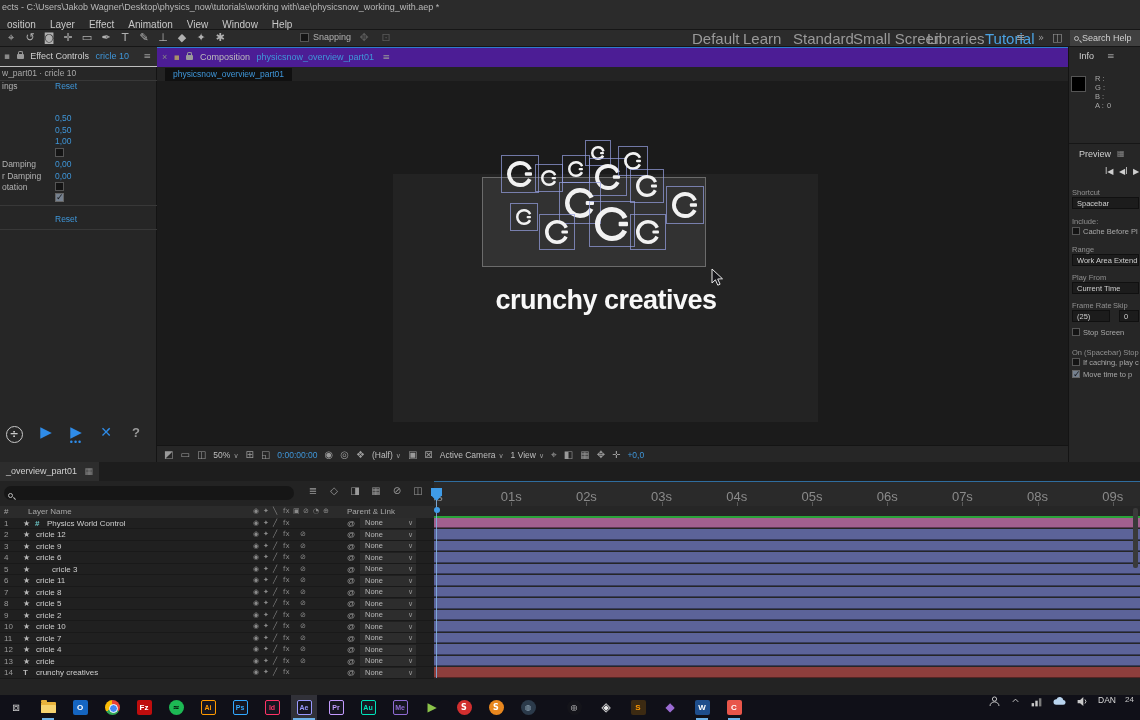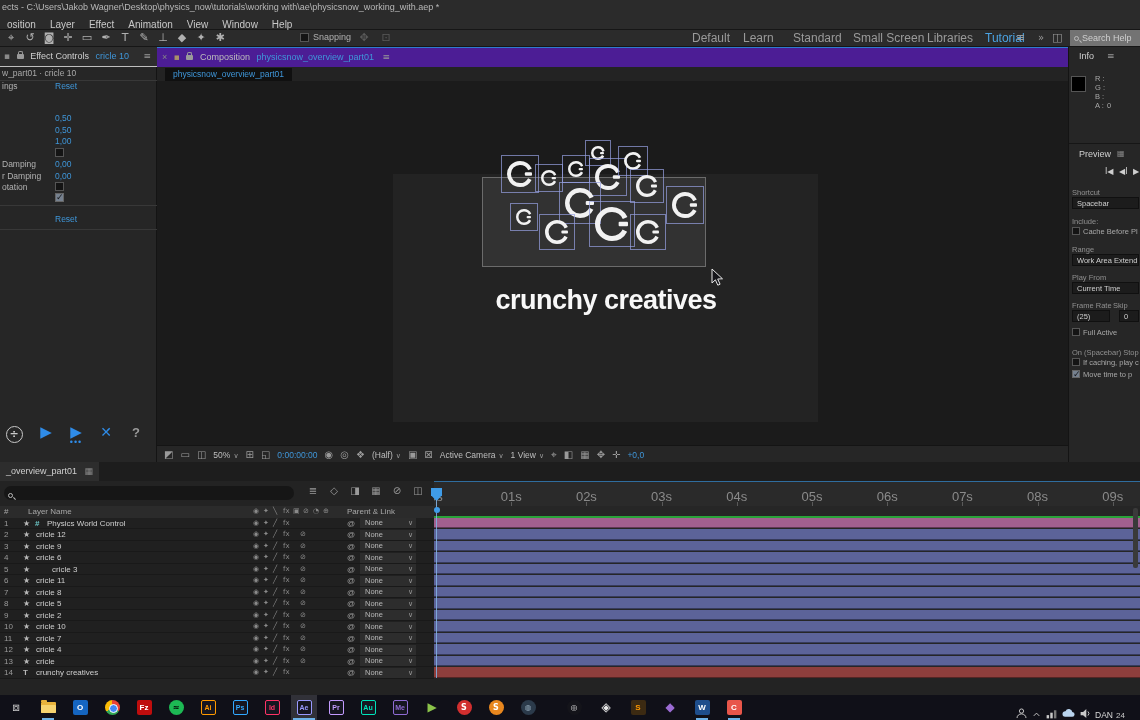--- a/index.html
+++ b/index.html
@@ -12,26 +12,26 @@
   #titlebar{position:absolute;left:0;top:0;width:1140px;height:14px;background:#2b2b2b;
     font-size:9px;line-height:14px;color:#b8b8b8;padding-left:2px;white-space:nowrap}
   #menubar{position:absolute;left:0;top:14px;width:1140px;height:16px;background:#2b2b2b;
     border-bottom:1px solid #161616}
   .menu-item{display:inline-block;font-size:10px;line-height:15px;color:#c8c8c8;padding:0 7px;cursor:default}
   #toolbar{position:absolute;left:0;top:30px;width:1140px;height:17px;background:#2b2b2b;border-bottom:1px solid #161616}
   .tool{position:absolute;top:0;font-size:11px;line-height:16px;color:#b0b0b0;width:18px;text-align:center}
   .tool.dim{color:#5a5a5a}
   #snapping{position:absolute;left:300px;top:2px;height:13px;font-size:9px;color:#b0b0b0}
   #snapping .cb{vertical-align:middle;margin-right:4px}
-  .ws{position:absolute;top:0;font-size:12px;line-height:17px;color:#9a9a9a}
+  .ws{position:absolute;top:0;font-size:15px;line-height:17px;color:#9a9a9a}
   .ws.active{color:#4ba3e3}
   #ws-menu-icon{position:absolute;left:1016px;top:0;font-size:11px;line-height:16px;color:#999}
   #ws-overflow-icon{position:absolute;left:1038px;top:0;font-size:10px;line-height:16px;color:#999}
   #panel-toggle-icon{position:absolute;left:1052px;top:0;font-size:11px;line-height:16px;color:#999}
-  #help-search{position:absolute;left:1070px;top:0;width:70px;height:16px;background:#737373;
+  #help-search{position:absolute;left:1070px;top:0;width:70px;height:16px;background:#404040;
     font-size:9px;line-height:16px;color:#cfcfcf}
   .mag{display:inline-block;width:5px;height:5px;border:1px solid #bbb;border-radius:50%;position:relative;margin:0 3px 0 4px}
   .mag:after{content:'';position:absolute;left:4px;top:4px;width:3px;height:1px;background:#bbb;transform:rotate(45deg)}
 
   
   .cb{display:inline-block;width:9px;height:9px;background:#141414;border:1px solid #555;position:relative}
   .cb.on{background:#76818f;border-color:#666}
   .cb.on:after{content:'✓';position:absolute;left:0px;top:-2px;font-size:9px;color:#16181c}
   .link{color:#3f96d9}
   .chev{font-size:7px;color:#999;margin-left:3px}
@@ -144,21 +144,21 @@
     text-align:center;line-height:13px}
   .tb-circle{width:15px;height:15px;border-radius:50%;font-size:8px;font-weight:bold;text-align:center;line-height:15px}
   .tb-glyph{font-size:12px;line-height:15px}
   .tb-folder{display:block;width:15px;height:11px;background:#e8b33c;border-radius:1px;position:relative}
   .tb-folder:before{content:'';position:absolute;left:0;top:-2px;width:6px;height:2px;background:#e8b33c;border-radius:1px 1px 0 0}
   .tb-folder:after{content:'';position:absolute;left:0;top:3px;width:15px;height:8px;background:#f7d470;border-radius:1px}
   .tb-chrome{display:block;width:15px;height:15px;border-radius:50%;
     background:conic-gradient(#ea4335 0 33%,#34a853 33% 66%,#fbbc05 66% 100%);position:relative}
   .tb-chrome:after{content:'';position:absolute;left:4px;top:4px;width:7px;height:7px;background:#4285f4;
     border:1.5px solid #fff;border-radius:50%}
-  #tb-tray{margin-left:auto;display:flex;align-items:flex-end;gap:3px;padding-right:12px;height:25px}
+  #tb-tray{margin-left:auto;display:flex;align-items:flex-start;gap:9px;padding-right:3px;height:25px}
   #tb-tray .lang{font-size:8.5px;color:#d8d8d8}
   #tb-tray .clock{font-size:8px;color:#c8c8c8;width:12px}
 </style>
 </head>
 <body>
 
 <div id="screen">
 
   <div id="titlebar">
     <span>ects - C:\Users\Jakob Wagner\Desktop\physics_now\tutorials\working with\ae\physicsnow_working_with.aep *</span>
@@ -362,21 +362,21 @@
       <span class="cb"></span><span>Cache Before Pl</span></div>
     <div class="pv-label" style="top:198px">Range</div>
     <div class="pv-dd" style="top:207px"><span>Work Area Extend</span></div>
     <div class="pv-label" style="top:226px">Play From</div>
     <div class="pv-dd" style="top:235px"><span>Current Time</span></div>
     <div class="pv-label" style="top:254px">Frame Rate</div>
     <div class="pv-label" style="top:254px;left:44px">Skip</div>
     <div class="pv-dd" style="top:263px;width:38px"><span>(25)</span></div>
     <div class="pv-dd" style="top:263px;left:50px;width:20px"><span>0</span></div>
     <div class="pv-cbrow" style="top:281px">
-      <span class="cb"></span><span>Full Active</span></div>
+      <span class="cb"></span><span>Stop Screen</span></div>
     <div class="pv-label" style="top:301px">On (Spacebar) Stop</div>
     <div class="pv-cbrow" style="top:311px">
       <span class="cb"></span><span>If caching, play c</span></div>
     <div class="pv-cbrow" style="top:323px">
       <span class="cb on"></span><span>Move time to p</span></div>
   <span class="tr-btn glyph" style="left: 36px;">I◀</span><span class="tr-btn glyph" style="left: 50px;">◀I</span><span class="tr-btn glyph" style="left: 64px;">▶</span></div>
 
   <div id="timeline">
     <div id="tl-tab-row">
       <div id="tl-tab">

